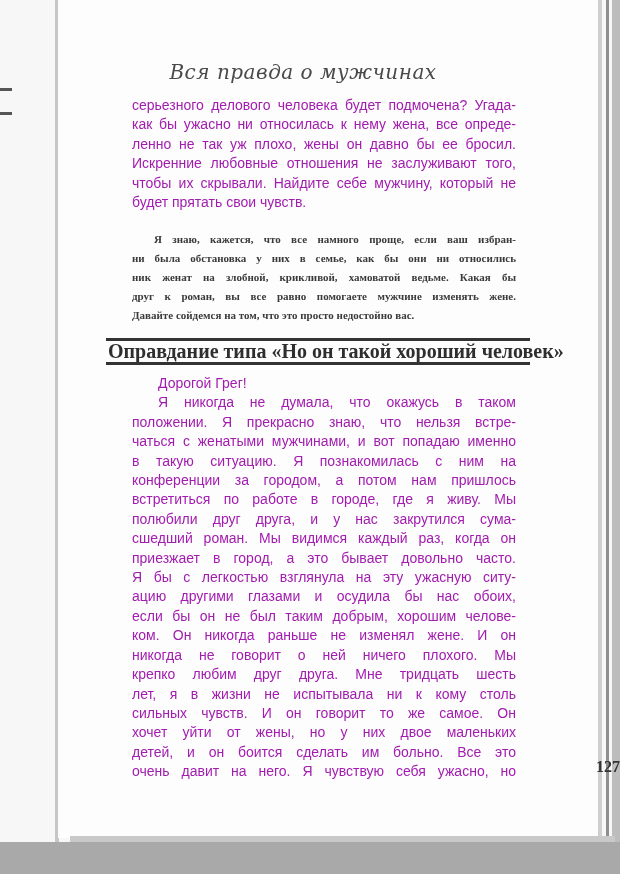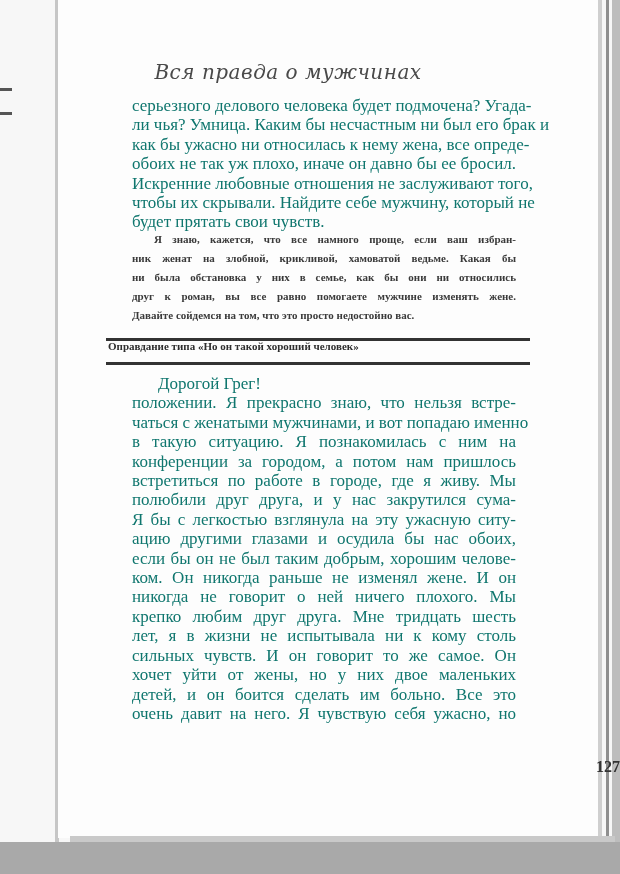--- a/index.html
+++ b/index.html
@@ -19,46 +19,46 @@
     background:#fdfdfd;
     border-right:2px solid #d8d8d8;
   }
   .right-edge1 { position:absolute; left:598px; top:0; width:4px; height:840px; background:#cfcfcf; }
   .right-edge2 { position:absolute; left:606px; top:0; width:3px; height:845px; background:#8f8f8f; }
   .right-edge3 { position:absolute; left:612px; top:0; width:8px; height:850px; background:#bdbdbd; }
 
   .running-head {
     position:absolute; left:0; width:576px; top:60px; text-align:center;
     font-family:"DejaVu Serif", serif; font-style:italic;
-    font-size:20px; color:#4a4a4a; letter-spacing:0.5px;
+    font-size:20px; color:#4a4a4a; letter-spacing:0.5px;padding-left:15px;
   }
   .mono {
-    font-family:Liberation Serif, serif;
-    font-size:17px; line-height:19.4px; color:#0f766e;
+    font-family:Liberation Sans, sans-serif;
+    font-size:14px; line-height:19.4px; color:#a21caf;
   }
   .block1 { position:absolute; left:132px; top:96px; width:384px; }
   .block1 .line { white-space:nowrap; text-align:justify; text-align-last:justify; display:block; }
   .block1 .line.last { text-align-last:left; }
 
   .serif-para {
     position:absolute; left:132px; top:230px; width:384px;
     font-family:"Liberation Serif", serif; font-weight:bold;
     font-size:11px; line-height:19px; color:#3a3a3a;
   }
   .serif-para .line { display:block; white-space:nowrap; text-align:justify; text-align-last:justify; }
   .serif-para .line.first { padding-left:22px; }
   .serif-para .line.last { text-align-last:left; }
 
   .rule { position:absolute; left:106px; width:424px; height:3px; background:#333; }
   .rule-top { top:338px; }
   .rule-bottom { top:362px; }
   .section-heading {
     position:absolute; left:108px; top:340px;
     font-family:"Liberation Serif", serif; font-weight:bold;
-    font-size:11px; color:#2e2e2e; white-space:nowrap;
+    font-size:20px; color:#2e2e2e; white-space:nowrap;
   }
 
   .block2 { position:absolute; left:132px; top:374px; width:384px; }
   .block2 .line { display:block; white-space:nowrap; text-align:justify; text-align-last:justify; }
   .block2 .line.indent { padding-left:26px; }
   .block2 .line.salutation { text-align-last:left; }
 
   .page-number {
     position:absolute; left:0; width:620px; top:758px; text-align:right;
     font-family:"Liberation Serif", serif; font-weight:bold;
@@ -77,48 +77,50 @@
 <div class="right-edge1"></div>
 <div class="right-edge2"></div>
 <div class="right-edge3"></div>
 <div class="bottom-band-light"></div>
 <div class="bottom-band"></div>
 
 <div class="running-head">Вся правда о мужчинах</div>
 
 <div class="block1 mono">
   <span class="line">серьезного делового человека будет подмочена? Угада-</span>
-  <span class="line">ли чья? Умница. Каким бы несчастным ни был его брак и</span>
   <span class="line">как бы ужасно ни относилась к нему жена, все опреде-</span>
-  <span class="line">обоих не так уж плохо, иначе он давно бы ее бросил.</span>
+  <span class="line">ленно не так уж плохо, жены он давно бы ее бросил.</span>
   <span class="line">Искренние любовные отношения не заслуживают того,</span>
   <span class="line">чтобы их скрывали. Найдите себе мужчину, который не</span>
   <span class="line last">будет прятать свои чувств.</span>
 </div>
 
 <div class="serif-para">
   <span class="line first">Я знаю, кажется, что все намного проще, если ваш избран-</span>
+  <span class="line">ни была обстановка у них в семье, как бы они ни относились</span>
   <span class="line">ник женат на злобной, крикливой, хамоватой ведьме. Какая бы</span>
-  <span class="line">ни была обстановка у них в семье, как бы они ни относились</span>
   <span class="line">друг к роман, вы все равно помогаете мужчине изменять жене.</span>
   <span class="line last">Давайте сойдемся на том, что это просто недостойно вас.</span>
 </div>
 
 <div class="rule rule-top"></div>
 <div class="section-heading">Оправдание типа «Но он такой хороший человек»</div>
 <div class="rule rule-bottom"></div>
 
 <div class="block2 mono">
   <span class="line indent salutation">Дорогой Грег!</span>
+  <span class="line indent">Я никогда не думала, что окажусь в таком</span>
   <span class="line">положении. Я прекрасно знаю, что нельзя встре-</span>
   <span class="line">чаться с женатыми мужчинами, и вот попадаю именно</span>
   <span class="line">в такую ситуацию. Я познакомилась с ним на</span>
   <span class="line">конференции за городом, а потом нам пришлось</span>
   <span class="line">встретиться по работе в городе, где я живу. Мы</span>
   <span class="line">полюбили друг друга, и у нас закрутился сума-</span>
+  <span class="line">сшедший роман. Мы видимся каждый раз, когда он</span>
+  <span class="line">приезжает в город, а это бывает довольно часто.</span>
   <span class="line">Я бы с легкостью взглянула на эту ужасную ситу-</span>
   <span class="line">ацию другими глазами и осудила бы нас обоих,</span>
   <span class="line">если бы он не был таким добрым, хорошим челове-</span>
   <span class="line">ком. Он никогда раньше не изменял жене. И он</span>
   <span class="line">никогда не говорит о ней ничего плохого. Мы</span>
   <span class="line">крепко любим друг друга. Мне тридцать шесть</span>
   <span class="line">лет, я в жизни не испытывала ни к кому столь</span>
   <span class="line">сильных чувств. И он говорит то же самое. Он</span>
   <span class="line">хочет уйти от жены, но у них двое маленьких</span>
   <span class="line">детей, и он боится сделать им больно. Все это</span>

